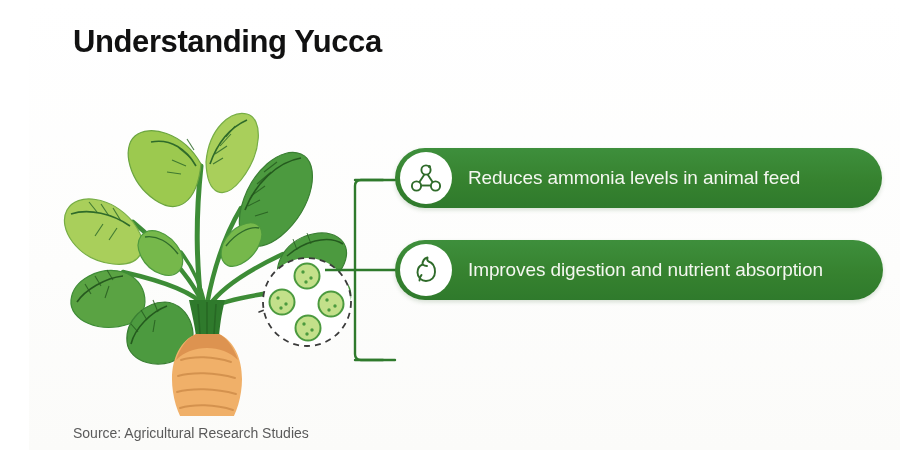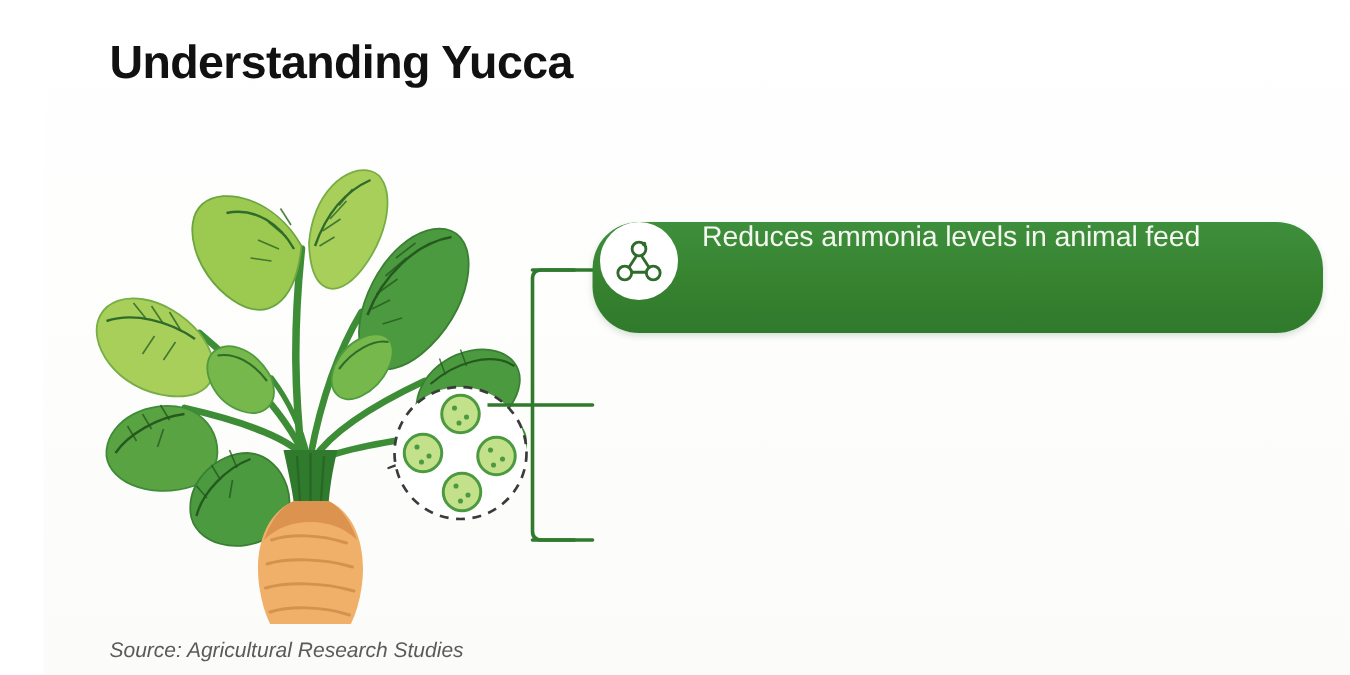--- a/index.html
+++ b/index.html
@@ -65,24 +65,25 @@
   .pill-stack {
     position: absolute;
     left: 366px;
     top: 148px;
     width: 490px;
     height: 250px;
   }
   .pill {
     position: absolute;
     left: 0;
-    height: 74px;
+    height: 60px;
     border-radius: 31px;
     background: linear-gradient(180deg, #3e8f3c 0%, #36822f 55%, #2f7a2c 100%);
     display: flex;
+    align-items: center;
     box-shadow: 0 2px 4px rgba(40, 90, 35, 0.18);
     box-sizing: border-box;
   }
   .pill-1 { top: 0px;   width: 487px; }
   .pill-2 { top: 92px;  width: 488px; }
   .pill-3 { top: 185px; width: 483px; }
 
   .pill-icon {
     flex: 0 0 auto;
     width: 52px;
@@ -110,21 +111,20 @@
 
   
   .source {
     position: absolute;
     left: 44px;
     top: 425px;
     font-family: "Liberation Sans", sans-serif;
     font-size: 14px;
     color: #5a5a5a;
     letter-spacing: 0px;
-    font-style: italic;
   }
 </style>
 </head>
 <body>
 
 <div class="infographic">
 
   <div class="title-block">
     <div class="title-line">Understanding Yucca</div>
   </div>
@@ -304,18 +304,32 @@
             <circle cx="17" cy="9" r="4.6" fill="#ffffff"></circle>
             <circle cx="7.5" cy="25" r="4.6" fill="#ffffff"></circle>
             <circle cx="26.5" cy="25" r="4.6" fill="#ffffff"></circle>
           </g>
           <circle cx="20.4" cy="5.6" r="1.5" fill="#2f6b2a"></circle>
         </svg>
       </span>
       <span class="pill-label">Reduces ammonia levels in animal feed</span>
     </div>
 
+    <div class="pill pill-2">
+      <span class="pill-icon">
+        <svg width="34" height="34" viewBox="0 0 34 34" xmlns="http://www.w3.org/2000/svg">
+          <g stroke="#2f6b2a" stroke-width="1.9" fill="none" stroke-linecap="round" stroke-linejoin="round">
+            <path d="M18.5 4.5 C15 5.5 13.5 8.5 13.5 11.5 C11 12.5 8.5 15.5 8.5 19.5
+                     C8.5 24.5 12.5 28 17 28 C22.5 28 26 24 26 19 C26 13 23 9.5 19.5 8.5
+                     C18.5 8 18 6.5 18.5 4.5 Z"></path>
+            <path d="M12.5 22 C11 23.5 10.5 25.5 10.5 27.5"></path>
+            <path d="M13.5 11.5 C15 12.5 16.5 13 18 13"></path>
+          </g>
+        </svg>
+      </span>
+      <span class="pill-label">Improves digestion and nutrient absorption</span>
+    </div>
 
   </div>
 
   <div class="source">Source: Agricultural Research Studies</div>
 
 </div>
 
 </body></html>

